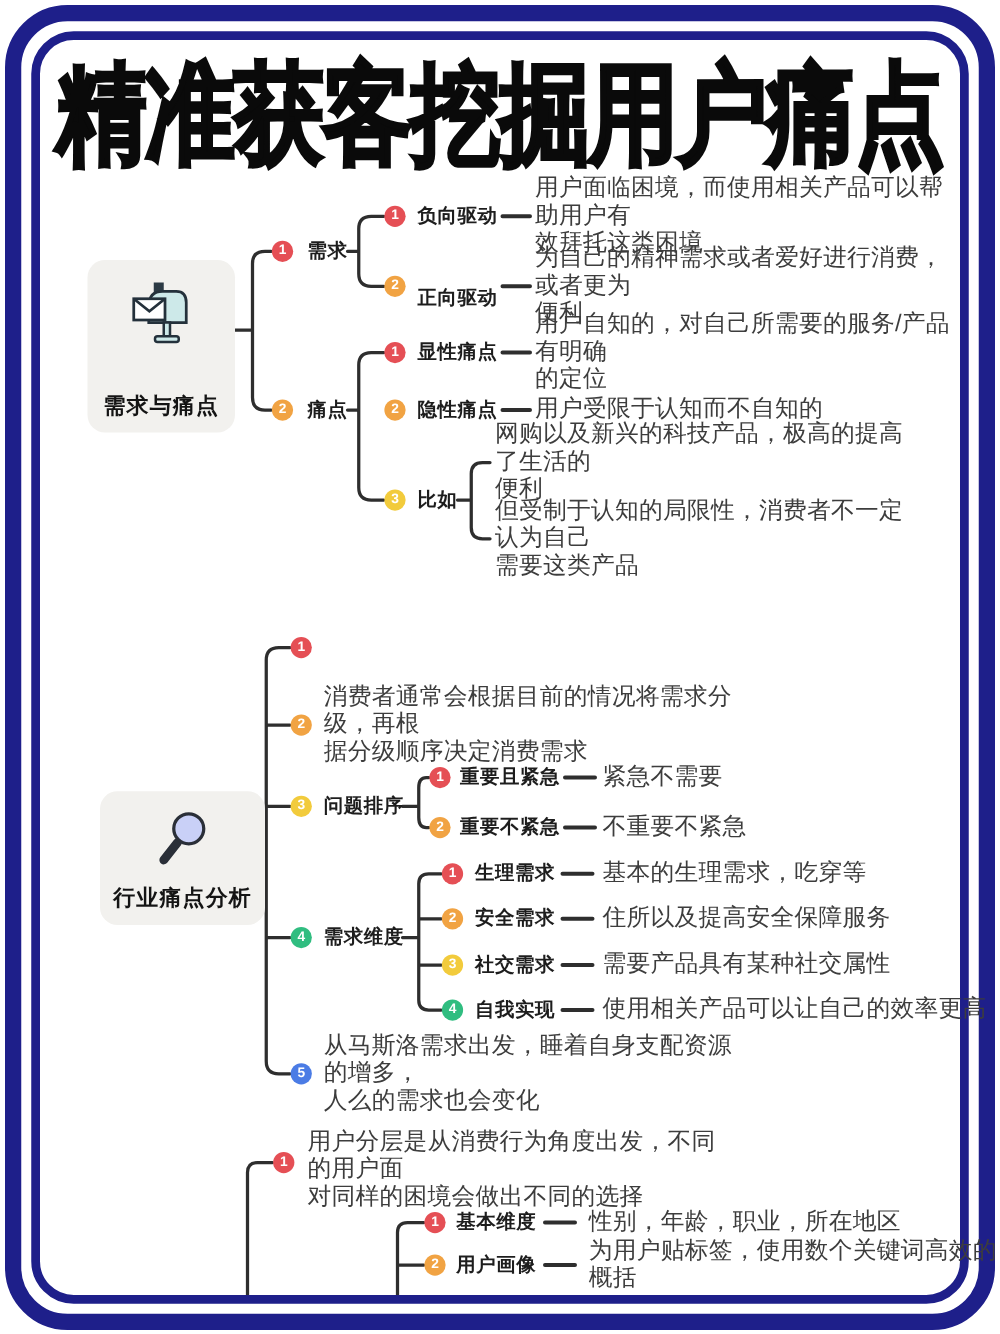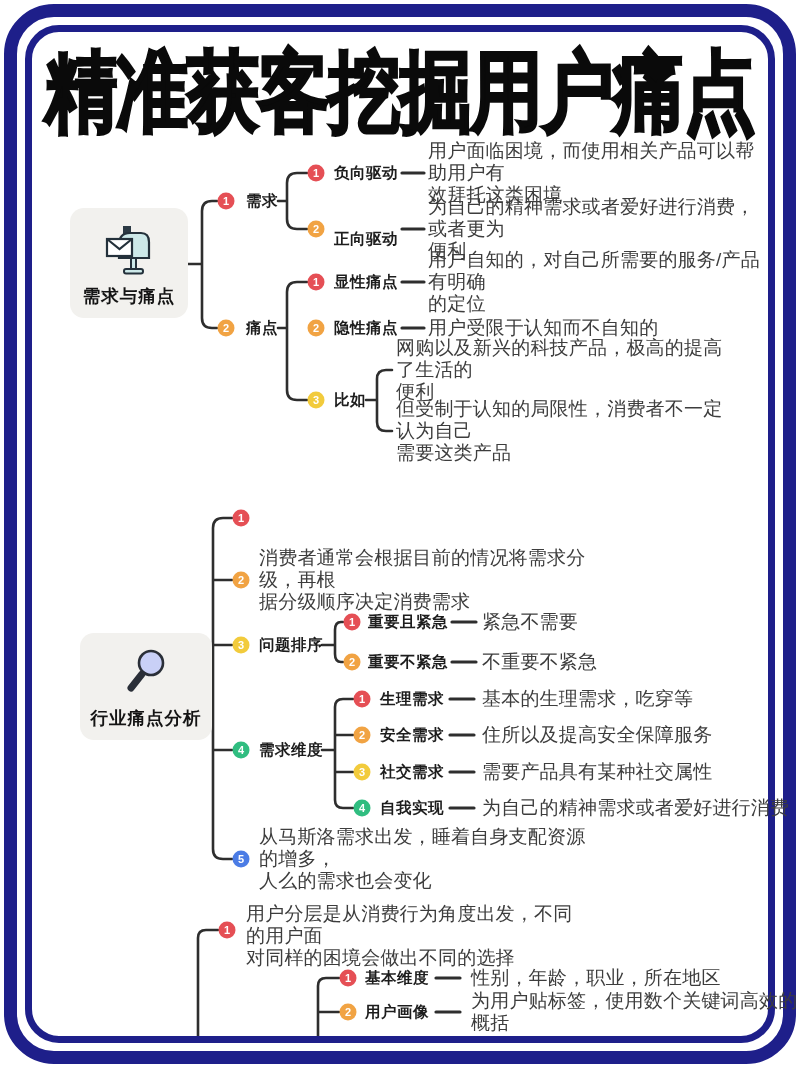--- a/index.html
+++ b/index.html
@@ -45,21 +45,21 @@
     <path d="M218,930 H206 Q198,930 198,938 V1037"></path>
     <path d="M339,978 H326 Q318,978 318,986 V1037 M318,1012 H339"></path>
     <path stroke-width="3.2" d="M402,173 H424 M402,229 H424 M402,282 H424 M402,328 H424 M452,622 H476 M452,662 H476 M450,699 H474 M450,735 H474 M450,772 H474 M450,808 H474 M436,978 H460 M436,1012 H460"></path>
   </svg>
 
   <div class="frame-outer"></div>
   <div class="frame-inner"></div>
 
   <div class="title">精准获客挖掘用户痛点</div>
 
-  <div class="node-box" style="left:70px;top:208px;width:118px;height:110px">
+  <div class="node-box" style="left:70px;top:208px;width:118px;height:138px">
     <svg class="node-icon" width="54" height="54" viewBox="0 0 54 54">
       <path d="M21,4 h8 v9 h-8 z" fill="#2c3a44"></path>
       <path d="M17,36 V23 Q17,11 28,11 H39 Q47,11 47,20 V36 Z" fill="#cde9e9" stroke="#24313b" stroke-width="2.2"></path>
       <rect x="5" y="17" width="25" height="17" fill="#ffffff" stroke="#24313b" stroke-width="2.2"></rect>
       <path d="M5,17 L17.5,27 L30,17" fill="none" stroke="#24313b" stroke-width="2.2"></path>
       <rect x="29" y="36" width="5" height="11" fill="#cde9e9" stroke="#24313b" stroke-width="2"></rect>
       <rect x="22" y="47" width="19" height="4.5" rx="2" fill="#cde9e9" stroke="#24313b" stroke-width="2"></rect>
     </svg>
     <div class="node-label">需求与痛点</div>
   </div>
@@ -119,21 +119,21 @@
   <span class="lbl" style="left:380px;top:699px">生理需求</span>
   <div class="desc" style="left:482px;top:699px">基本的生理需求，吃穿等</div>
   <span class="badge b-orange" style="left:362px;top:735px">2</span>
   <span class="lbl" style="left:380px;top:735px">安全需求</span>
   <div class="desc" style="left:482px;top:735px">住所以及提高安全保障服务</div>
   <span class="badge b-yellow" style="left:362px;top:772px">3</span>
   <span class="lbl" style="left:380px;top:772px">社交需求</span>
   <div class="desc" style="left:482px;top:772px">需要产品具有某种社交属性</div>
   <span class="badge b-green" style="left:362px;top:808px">4</span>
   <span class="lbl" style="left:380px;top:808px">自我实现</span>
-  <div class="desc" style="left:482px;top:808px">为自己的精神需求或者爱好进行消费</div>
+  <div class="desc" style="left:482px;top:808px">使用相关产品可以让自己的效率更高</div>
 
   <span class="badge b-blue" style="left:241px;top:859px">5</span>
   <div class="desc w" style="left:259px;top:859px">从马斯洛需求出发，睡着自身支配资源的增多，
 人么的需求也会变化</div>
 
   <span class="badge b-red" style="left:227px;top:930px">1</span>
   <div class="desc w" style="left:246px;top:936px">用户分层是从消费行为角度出发，不同的用户面
 对同样的困境会做出不同的选择</div>
   <span class="badge b-red" style="left:348px;top:978px">1</span>
   <span class="lbl" style="left:365px;top:978px">基本维度</span>

